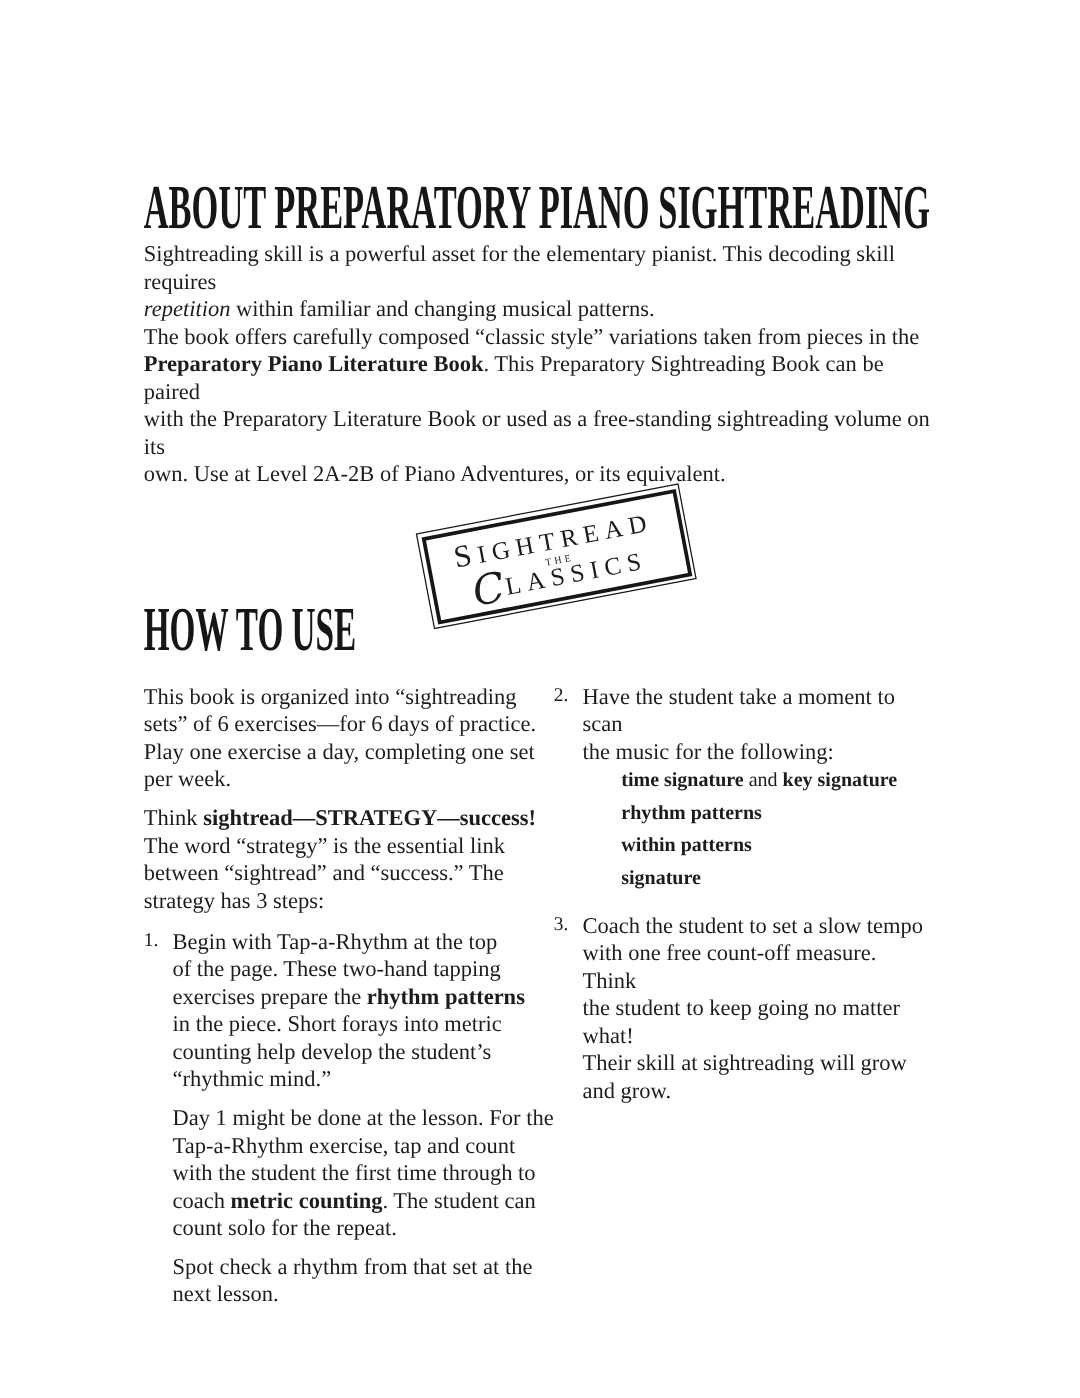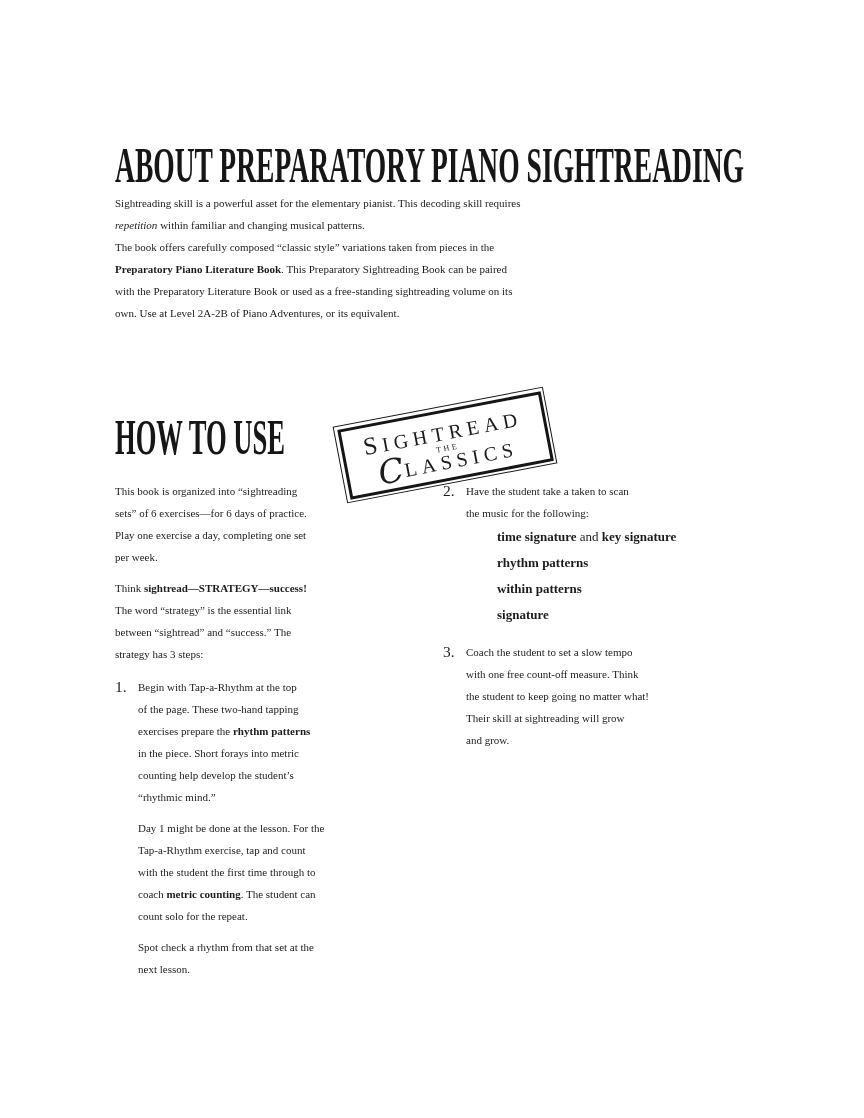--- a/index.html
+++ b/index.html
@@ -8,39 +8,39 @@
     width:864px;height:1118px;
     background:#ffffff;
     color:#1c1c1c;
     font-family:"Liberation Serif",serif;
     overflow:hidden;
   }
   .content{padding:142px 116px 0 115px;}
   .title-svg{display:block;}
   .h2-svg{display:block;margin-top:90px;}
   p.body{
-    font-size:11px;line-height:22px;margin:0;
+    font-size:18px;line-height:22px;margin:0;
     white-space:pre-line;
   }
   .p-intro-1{margin-top:16px;}
   .p-intro-2{margin-top:10px;}
   b{font-weight:bold;margin-top:39px;}
   i{font-style:italic;margin-top:32px;}
 
   
   .columns{display:flex;margin-top:16px;}
   .col-left{width:328px;flex:none;}
   .col-right{flex:1;}
   .col p.body + p.body{margin-top:9px;}
   .li{display:flex;margin-top:11px;}
   .num{width:23px;flex:none;font-size:15.5px;line-height:22px;}
   .li-body{flex:1;}
   .li-body p.body + p.body{margin-top:9px;}
   .scan{padding-left:31px;}
-  .scan-item{font-size:13px;line-height:26px;}
+  .scan-item{font-size:16px;line-height:26px;}
 
   
   .logo{
     position:absolute;left:338px;top:406px;
     width:214px;height:78px;box-sizing:border-box;
     transform:rotate(-10.8deg);
     border:1.5px solid #161616;
     padding:2.5px;background:#fff;
   }
   .logo-inner{
@@ -107,21 +107,21 @@
             <p class="body">Spot check a rhythm from that set at the
 next lesson.</p>
           </div>
         </div>
       </div>
 
       <div class="col col-right">
         <div class="li" style="margin-top:0">
           <span class="num">2.</span>
           <div class="li-body">
-            <p class="body">Have the student take a taken to scan
+            <p class="body">Have the student take a moment to scan
 the music for the following:</p>
             <div class="scan">
               <div class="scan-item"><b>time signature</b><span> and </span><b>key signature</b></div>
               <div class="scan-item"><b>rhythm patterns</b></div>
               <div class="scan-item"><b>within patterns</b></div>
               <div class="scan-item"><b>signature</b></div>
             </div>
           </div>
         </div>
 

